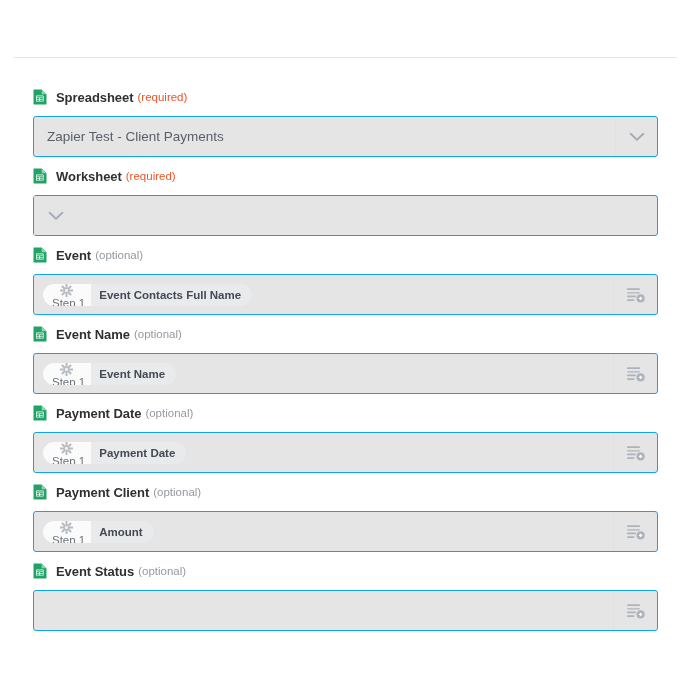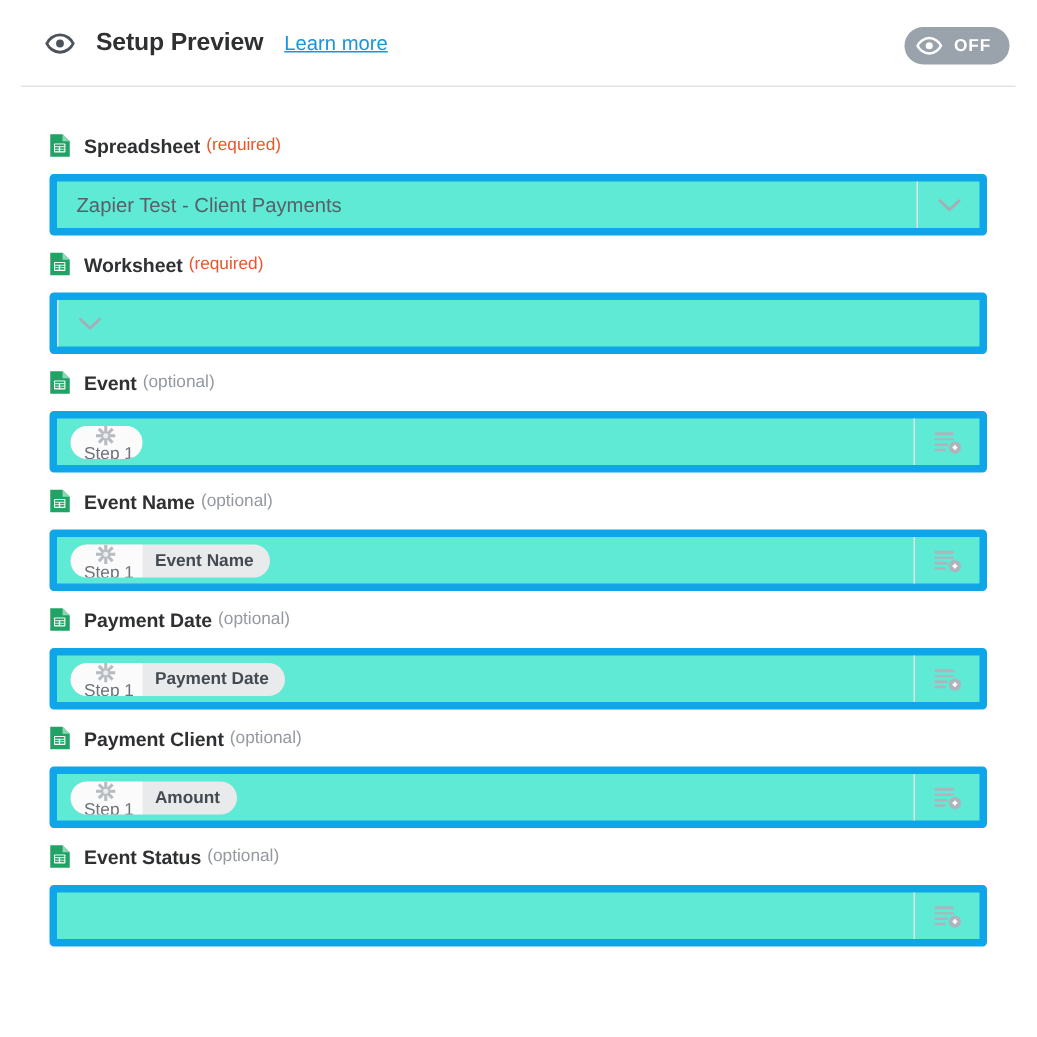--- a/index.html
+++ b/index.html
@@ -55,21 +55,21 @@
     font-size: 13px; font-weight: bold; color: #2f3032;
     margin-left: 9px; letter-spacing: -0.05px; white-space: nowrap;
   }
   .label-qual { font-size: 11.5px; font-weight: normal; margin-left: 4px; white-space: nowrap; }
   .qual-required { color: #e8562a; }
   .qual-optional { color: #9499a0; }
 
   
   .control {
     position: relative; width: 625px; height: 41px;
-    border: 5px solid #0ea5e9; border-radius: 3px; background: #5eead4;
+    border: 1px solid #0ea5e9; border-radius: 3px; background: #e5e5e5;
     display: flex; align-items: stretch;
   }
   .control.select-ctl { height: 41px; }
 
   .select-value {
     flex: 1 1 auto; display: flex; align-items: center;
     padding-left: 13px; font-size: 13.5px; color: #585f68;
     overflow: hidden; white-space: nowrap;
   }
   .select-arrow {
@@ -108,41 +108,20 @@
     display: flex; align-items: center;
     padding: 0 11px 0 8px; font-size: 11.5px; font-weight: bold;
     color: #434a52; white-space: nowrap;
   }
 </style>
 </head>
 <body>
 
 <div id="app">
 
-  <div class="header">
-    <div class="header-left">
-      <span class="eye-icon">
-        <svg viewBox="0 0 20 20" width="20" height="20" aria-hidden="true">
-          <path d="M10 4.2C5.9 4.2 2.5 7.1 1.2 10c1.3 2.9 4.7 5.8 8.8 5.8s7.5-2.9 8.8-5.8C17.5 7.1 14.1 4.2 10 4.2z" fill="none" stroke="#4d535a" stroke-width="1.9"></path>
-          <circle cx="10" cy="10" r="2.6" fill="#4d535a"></circle>
-        </svg>
-      </span>
-      <span class="header-title">Setup Preview</span>
-      <span class="header-link">Learn more</span>
-    </div>
-    <div class="toggle">
-      <span class="eye-w">
-        <svg viewBox="0 0 20 20" width="19" height="19" aria-hidden="true">
-          <path d="M10 4.6C6.2 4.6 3 7.3 1.8 10c1.2 2.7 4.4 5.4 8.2 5.4s7-2.7 8.2-5.4C17 7.3 13.8 4.6 10 4.6z" fill="none" stroke="#ffffff" stroke-width="1.8"></path>
-          <circle cx="10" cy="10" r="2.5" fill="#ffffff"></circle>
-        </svg>
-      </span>
-      <span class="off">OFF</span>
-    </div>
-  </div>
 
   <div class="divider"></div>
 
   <div class="form">
       <div class="field">
         <div class="field-label">
           <svg class="sheet-icon" viewBox="0 0 14 16" width="14" height="16" aria-hidden="true">
     <path d="M0.5 0.5h8.2L13.5 5.2V15.5H0.5z" fill="#21a366" stroke="none"></path>
     <path d="M8.7 0.5v4.7h4.8" fill="#8fd6b4"></path>
     <rect x="3" y="6.6" width="7.6" height="6" rx="0.6" fill="#ffffff"></rect>
@@ -211,20 +190,21 @@
       <rect x="5.9" y="0" width="2.2" height="14"></rect>
       <rect x="0" y="5.9" width="14" height="2.2"></rect>
       <rect x="5.9" y="0" width="2.2" height="14" transform="rotate(45 7 7)"></rect>
       <rect x="0" y="5.9" width="14" height="2.2" transform="rotate(45 7 7)"></rect>
     </g>
     <circle cx="7" cy="7" r="2.4" fill="#eceef0"></circle>
     <circle cx="7" cy="7" r="2.4" fill="none" stroke="#b7bcc2" stroke-width="1.1"></circle>
   </svg>
                 <span class="token-step-label">Step 1</span>
               </span>
+              <span class="token-name">Event Contacts Full Name</span>
             </span>
           </div>
           <div class="insert-btn">
             <svg class="insert-icon" viewBox="0 0 20 18" width="20" height="18" aria-hidden="true">
     <rect x="1" y="2.2" width="13" height="1.9" rx="0.9" fill="#aeb4bb"></rect>
     <rect x="1" y="6.2" width="13" height="1.3" rx="0.65" fill="#aeb4bb"></rect>
     <rect x="1" y="9.6" width="9" height="1.7" rx="0.85" fill="#aeb4bb"></rect>
     <rect x="1" y="13.2" width="7.5" height="1.7" rx="0.85" fill="#aeb4bb"></rect>
     <circle cx="14.6" cy="12.4" r="4.1" fill="#aeb4bb"></circle>
     <rect x="12.9" y="11.7" width="3.4" height="1.4" rx="0.7" fill="#ffffff"></rect>

